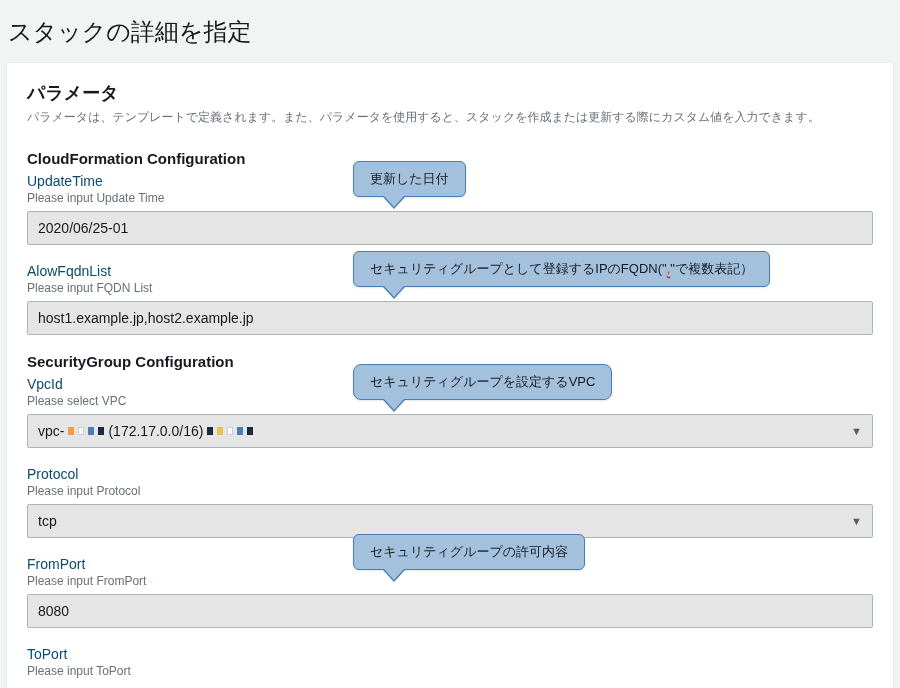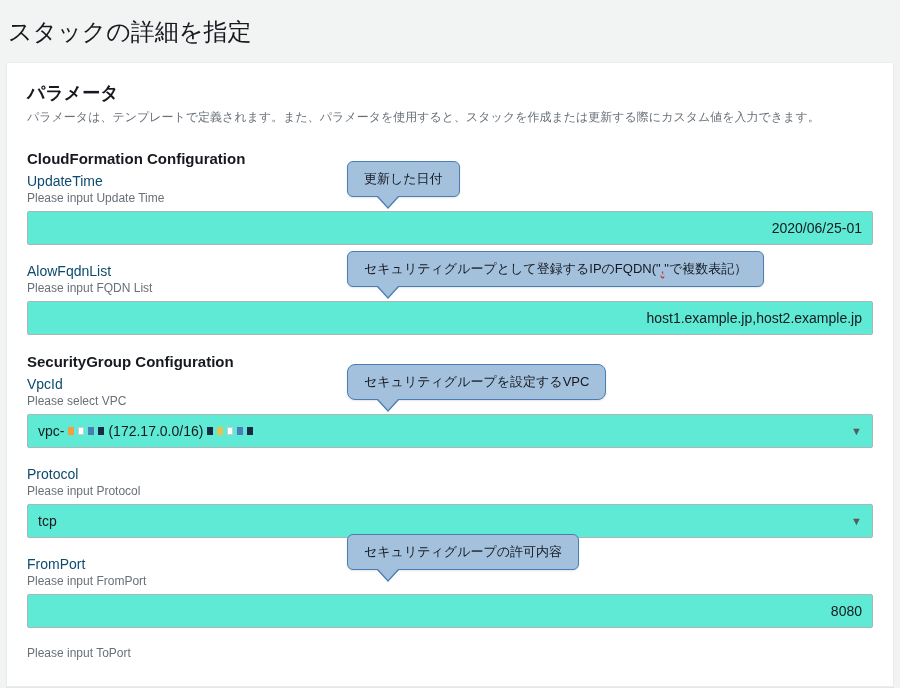--- a/index.html
+++ b/index.html
@@ -55,23 +55,22 @@
     }
     .text-input, .select-box {
       width: 100%;
       height: 34px;
       border: 1px solid #aab7b8;
       border-radius: 2px;
       padding: 6px 10px;
       font-size: 14px;
       font-family: inherit;
       color: #16191f;
-      background: #5eead4;
+      background: #e5e5e5;
       outline: none;
-      text-align: right;
     }
     .select-box {
       display: flex;
       align-items: center;
       justify-content: space-between;
       cursor: pointer;
       gap: 43px;
     }
     .caret {
       font-size: 11px;
@@ -80,20 +79,21 @@
     .callout {
       position: absolute;
       background: #a3c1dd;
       border: 1px solid #4a7db3;
       border-radius: 6px;
       padding: 8px 16px;
       font-size: 13px;
       color: #16191f;
       z-index: 5;
       box-shadow: 0 1px 2px rgba(0,0,0,0.1);
+      margin-left: 6px;
     }
     .callout::after {
       content: "";
       position: absolute;
       left: 30px;
       bottom: -11px;
       width: 0; height: 0;
       border-left: 10px solid transparent;
       border-right: 10px solid transparent;
       border-top: 11px solid #a3c1dd;
@@ -186,16 +186,17 @@
   <div class="fromport-wrap">
     <div class="callout callout-4">セキュリティグループの許可内容</div>
     <div class="field">
       <div class="field-label">FromPort</div>
       <div class="field-hint">Please input FromPort</div>
       <input class="text-input" value="8080" style="">
     </div>
   </div>
 
   <div class="field" style="margin-bottom:0;">
+    <div class="field-label">ToPort</div>
     <div class="field-hint">Please input ToPort</div>
 
   </div>
 </div>
 
 </body></html>

